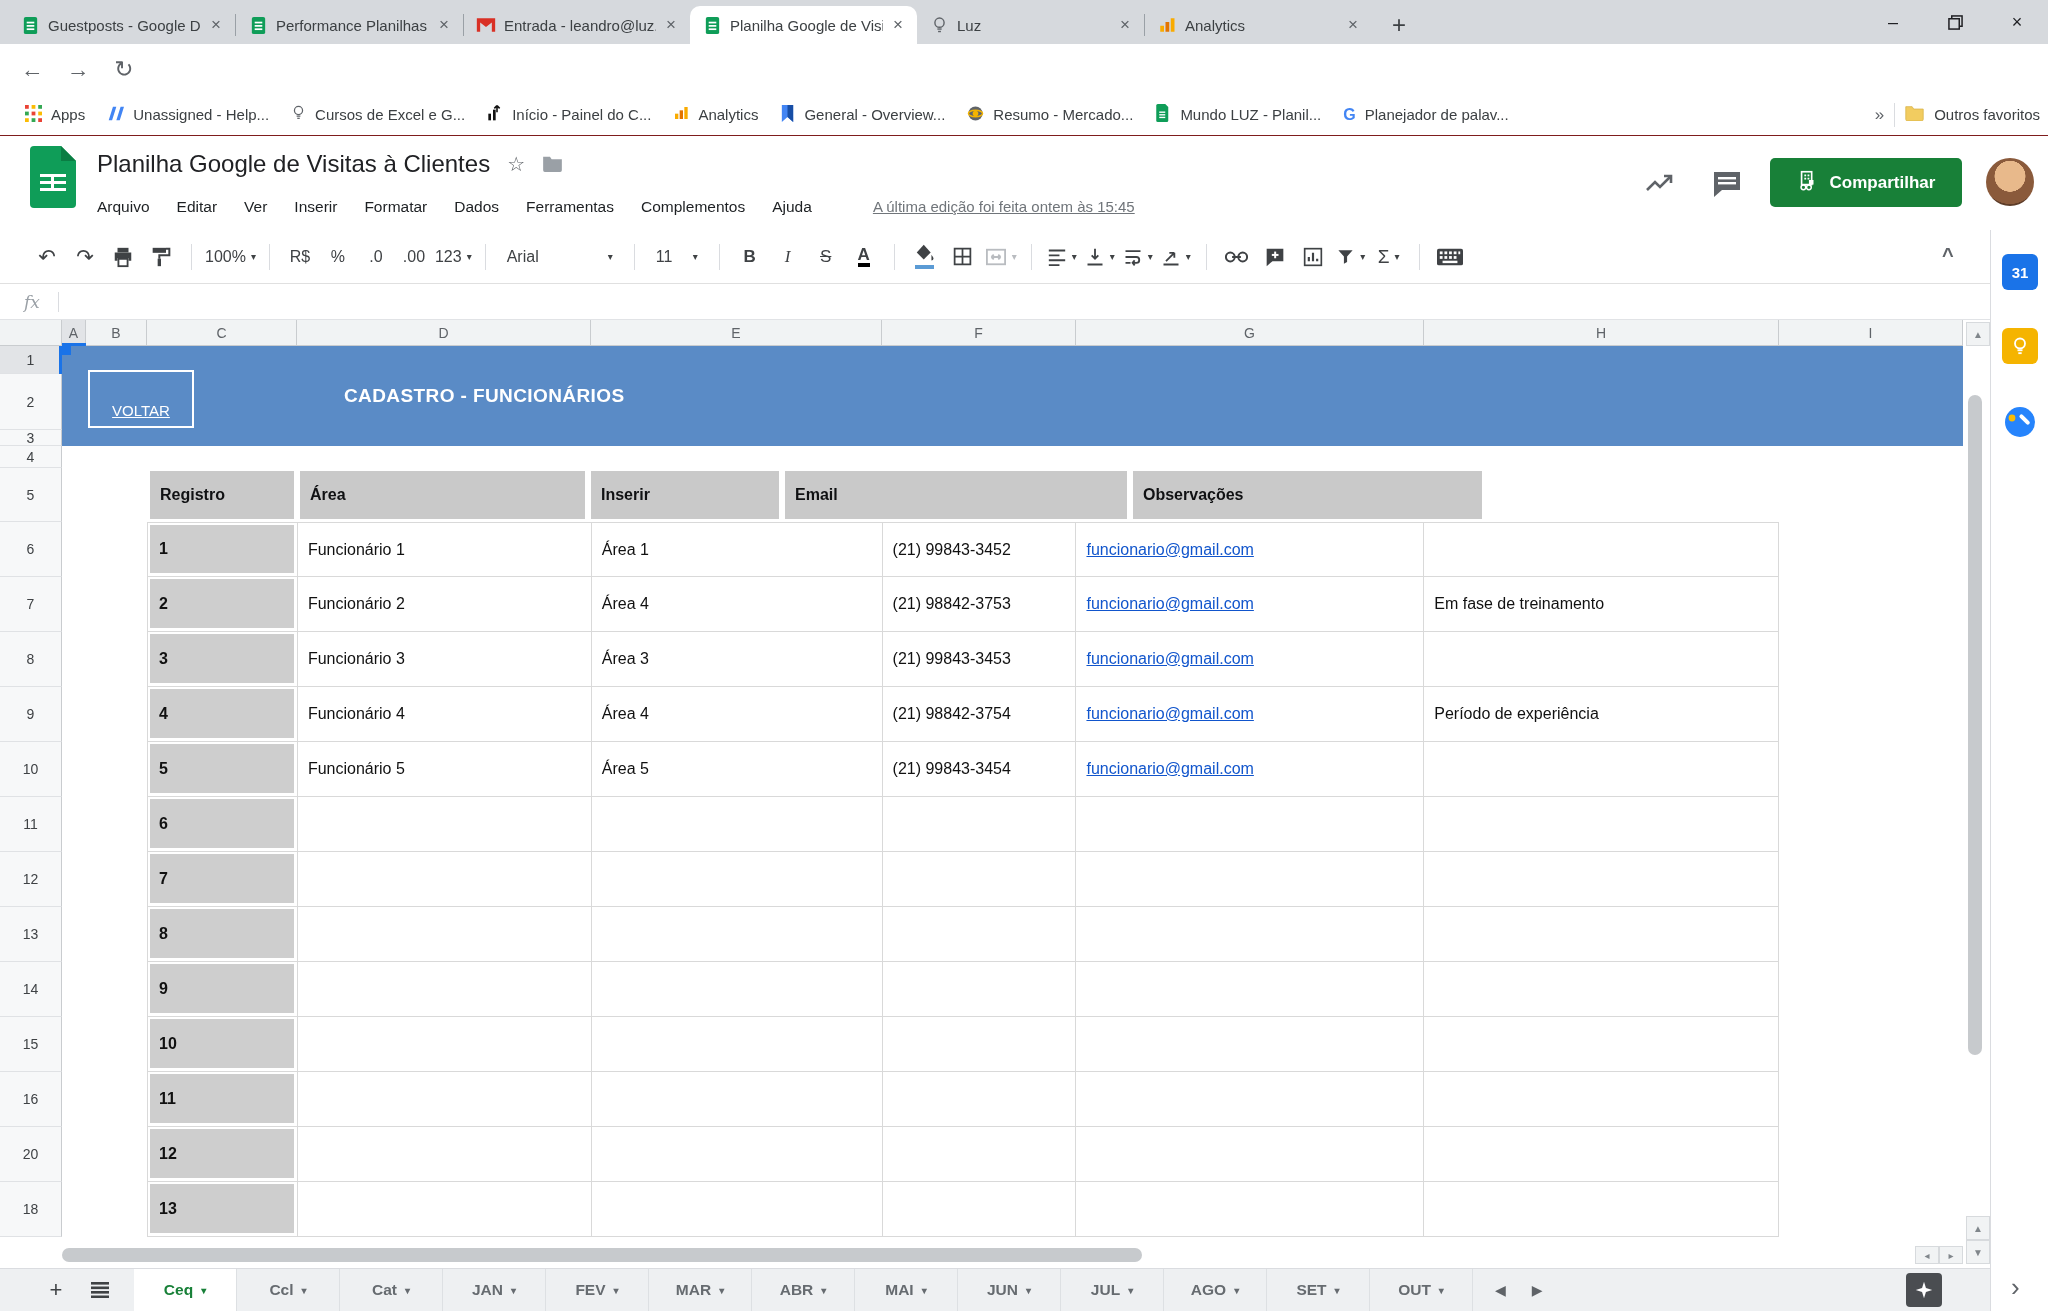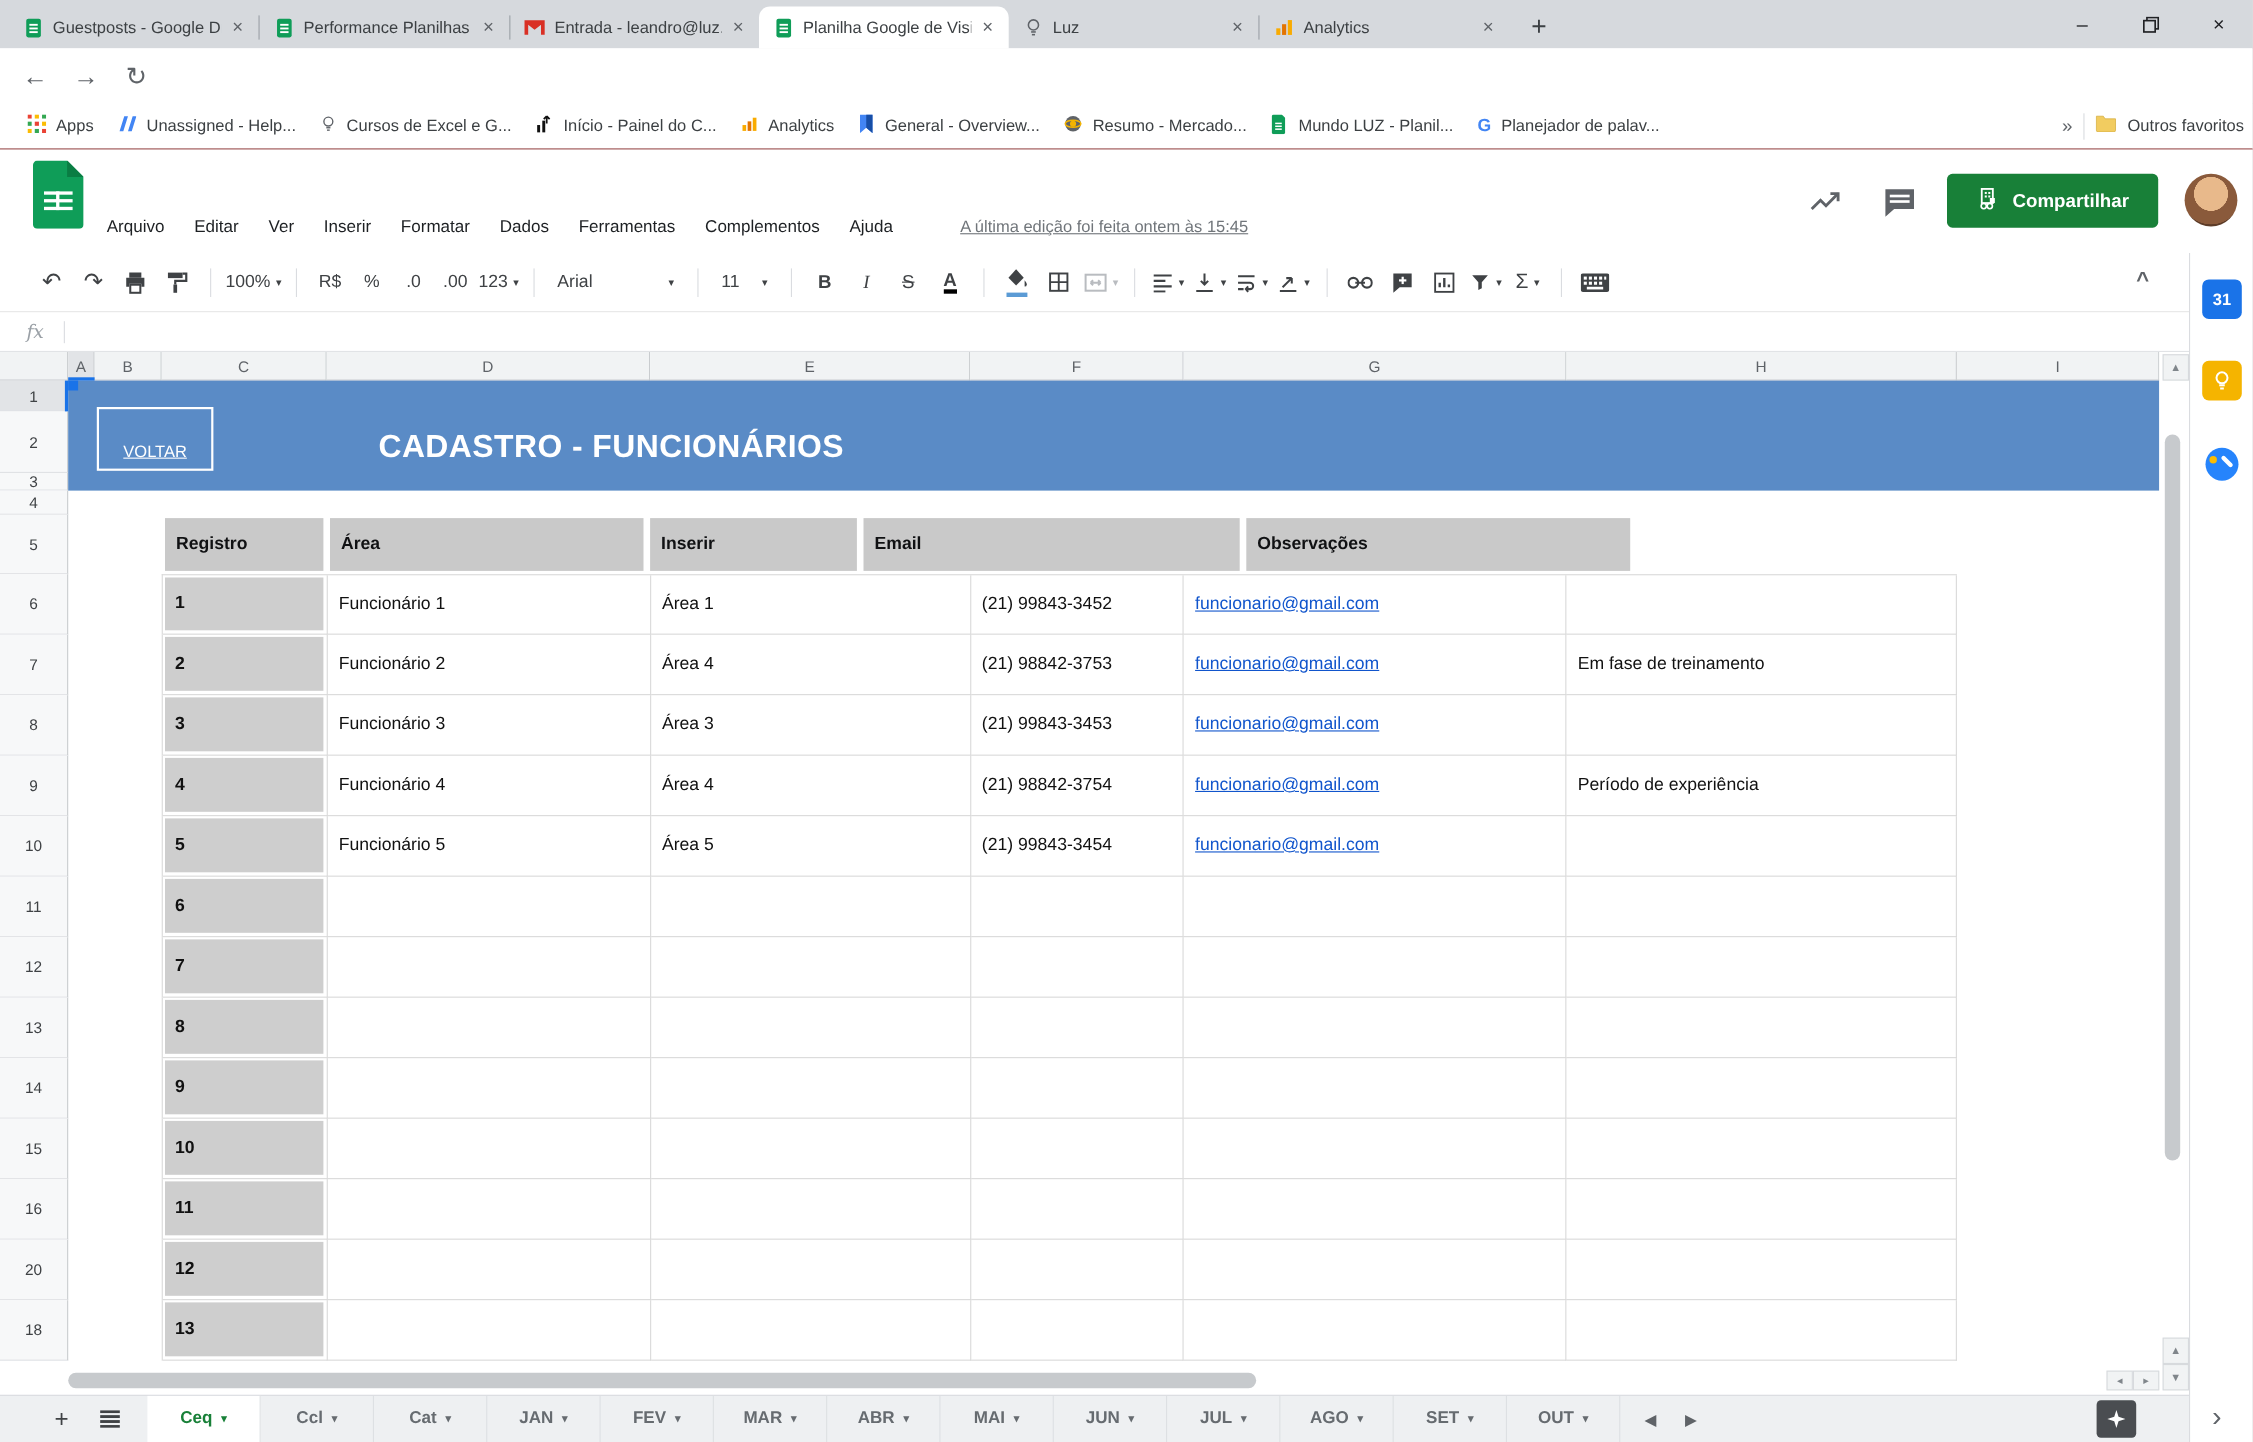--- a/index.html
+++ b/index.html
@@ -81,22 +81,22 @@
   .grid{position:absolute;left:0;top:320px;width:1963px;height:928px;background:#fff;overflow:hidden;}
   .ch{position:absolute;top:0;height:26px;background:#f1f3f4;border-right:1px solid #c9cccf;border-bottom:1px solid #c9cccf;
       color:#5f6368;font-size:14px;display:flex;align-items:center;justify-content:center;}
   .ch.sel,.rh.sel{background:#e2e4e7;}
   .rh{position:absolute;left:0;width:62px;background:#f7f8f9;border-right:1px solid #c9cccf;border-bottom:1px solid #e0e2e5;
       color:#3f4245;font-size:14px;display:flex;align-items:center;justify-content:center;overflow:hidden;}
   .banner{position:absolute;left:62px;top:26px;width:1901px;height:100px;background:#5a8bc6;}
   .voltar{position:absolute;left:26px;top:24px;width:106px;height:58px;border:2px solid #fff;color:#fff;font-size:15px;
           display:flex;align-items:flex-end;justify-content:center;padding-bottom:7px;}
   .voltar span{text-decoration:underline;}
-  .bannertitle{position:absolute;left:282px;top:10px;height:100%;display:flex;align-items:center;color:#fff;
-               font-size:29px;font-weight:700;letter-spacing:.4px;}
+  .bannertitle{position:absolute;left:282px;top:0;height:100%;display:flex;align-items:center;color:#fff;
+               font-size:19px;font-weight:700;letter-spacing:.4px;}
   .a1sel{position:absolute;left:62px;top:26px;width:9px;height:9px;background:#1a73e8;z-index:6;}
   .selA{position:absolute;left:62px;top:23px;width:24px;height:3px;background:#1a73e8;z-index:5;}
   .sel1{position:absolute;left:59px;top:26px;width:3px;height:28px;background:#1a73e8;z-index:5;}
 
   .thead{position:absolute;left:147px;top:148px;width:1632px;height:54px;display:flex;}
   .hc{position:relative;}
   .hbox{position:absolute;left:3px;right:3px;top:3px;bottom:3px;background:#c9c9c9;display:flex;align-items:center;
         padding-left:10px;font-size:16px;font-weight:700;color:#101113;}
   .trow{position:absolute;left:147px;width:1632px;height:55px;display:flex;border-left:1px solid #d9d9d9;}
   .trow.first{border-top:1px solid #d9d9d9;}
@@ -362,20 +362,27 @@
     <span class="gslogo"><svg width="46" height="62" viewBox="0 0 46 62">
           <path d="M4 0h27l15 15v43a4 4 0 01-4 4H4a4 4 0 01-4-4V4a4 4 0 014-4z" fill="#0f9d58"></path>
           <path d="M31 0l15 15H31z" fill="#0a7d43"></path>
           <g fill="#fff">
             <rect x="10" y="28" width="26" height="3"></rect>
             <rect x="10" y="35" width="26" height="3"></rect>
             <rect x="10" y="42" width="26" height="3"></rect>
             <rect x="21" y="28" width="3" height="17"></rect>
           </g>
         </svg></span>
+    <div class="titlerow">
+      <span>Planilha Google de Visitas à Clientes</span>
+      <span class="tstar">☆</span>
+      <span><svg width="21" height="17" viewBox="0 0 24 20">
+            <path d="M1 2h8l2 3h12v13a2 2 0 01-2 2H3a2 2 0 01-2-2z" fill="#9aa0a6"></path>
+          </svg></span>
+    </div>
     <div class="menurow">
       <span>Arquivo</span>
       <span>Editar</span>
       <span>Ver</span>
       <span>Inserir</span>
       <span>Formatar</span>
       <span>Dados</span>
       <span>Ferramentas</span>
       <span>Complementos</span>
       <span>Ajuda</span>

